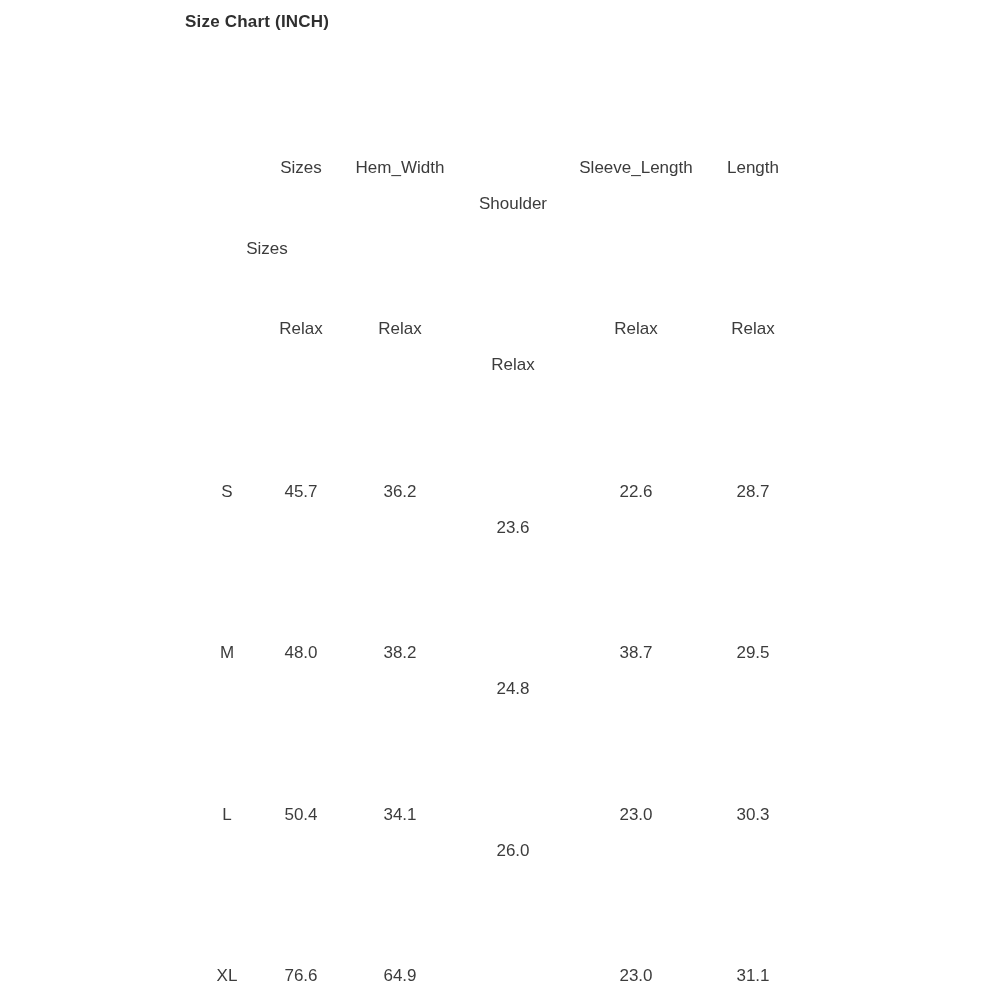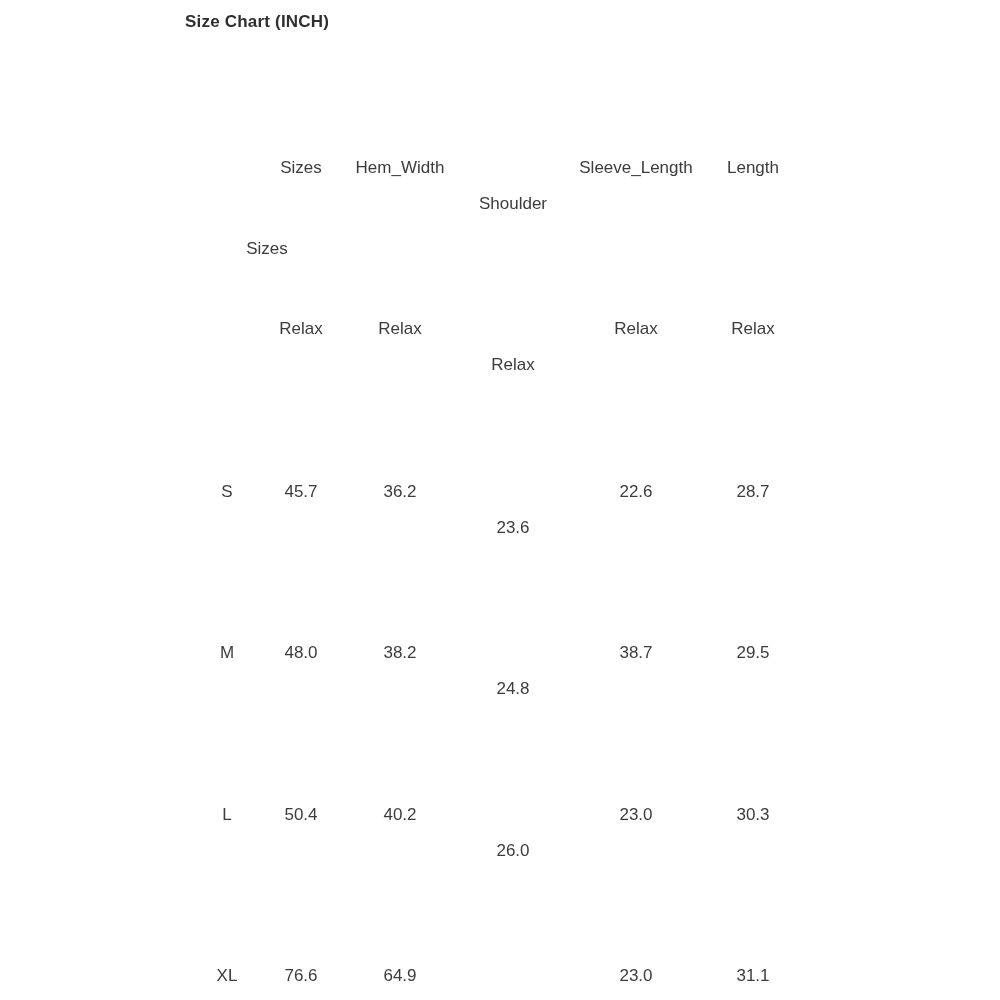--- a/index.html
+++ b/index.html
@@ -77,21 +77,21 @@
 
   <span class="cell c0 r-m">M</span>
   <span class="cell c1 r-m">48.0</span>
   <span class="cell c2 r-m">38.2</span>
   <span class="cell c3 r-m">24.8</span>
   <span class="cell c4 r-m">38.7</span>
   <span class="cell c5 r-m">29.5</span>
 
   <span class="cell c0 r-l">L</span>
   <span class="cell c1 r-l">50.4</span>
-  <span class="cell c2 r-l">40.2</span>
+  <span class="cell c2 r-l">34.1</span>
   <span class="cell c3 r-l">26.0</span>
   <span class="cell c4 r-l">23.0</span>
   <span class="cell c5 r-l">30.3</span>
 
   <span class="cell c0 r-xl">XL</span>
   <span class="cell c1 r-xl">76.6</span>
   <span class="cell c2 r-xl">64.9</span>
   <span class="cell c3 r-xl">27.6</span>
   <span class="cell c4 r-xl">23.0</span>
   <span class="cell c5 r-xl">31.1</span>

